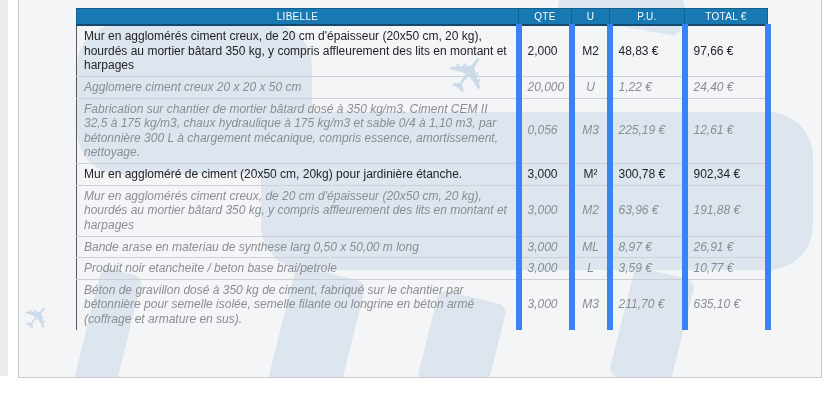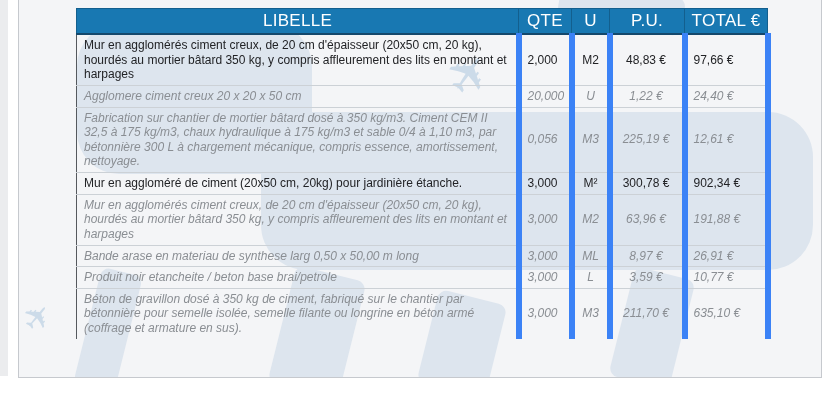--- a/index.html
+++ b/index.html
@@ -36,36 +36,36 @@
   table.quote { position:absolute; left:57px; top:8px; width:691px;
                 border-collapse:collapse; table-layout:fixed;
                 font-size:12px; background:transparent; }
   table.quote col.c-lib { width:442px; }
   table.quote col.c-qte { width:53px; }
   table.quote col.c-u   { width:38px; }
   table.quote col.c-pu  { width:75px; }
   table.quote col.c-tot { width:83px; }
 
   thead th { background:var(--header-bg,#1878b2); color:#ffffff;
-             font-weight:400; font-size:17px; letter-spacing:.3px;
+             font-weight:400; font-size:10px; letter-spacing:.3px;
              padding:2px 4px; text-align:center;
              border-left:1px solid #135f8e; border-right:1px solid #135f8e;
              border-top:1px solid #135f8e;
              border-bottom:2px solid #14486c; }
 
   tbody td { border-left:1px solid #55595e; border-right:6px solid #3b82f6;
              border-bottom:1px solid #ccd1d6;
              padding:3px 6px; vertical-align:middle;
              color:#222326; line-height:1.22; background:transparent; }
   tbody tr:last-child td { border-bottom:none; }
 
   td.lib { text-align:left;  padding-left:7px; padding-right:7px; }
   td.qte { text-align:left; padding-right:7px; }
   td.u   { text-align:center; }
-  td.pu  { text-align:center; padding-right:8px; }
+  td.pu  { text-align:left; padding-right:8px; }
   td.tot { text-align:left; padding-right:11px;margin-top:24px; }
 
   tr.sub td { color:#8a8e93; font-style:italic; }
   tr.main td { color:#222326; font-style:normal; }
 </style>
 </head>
 <body>
 
 <div class="viewport">
   <div class="edge-strip"></div>

